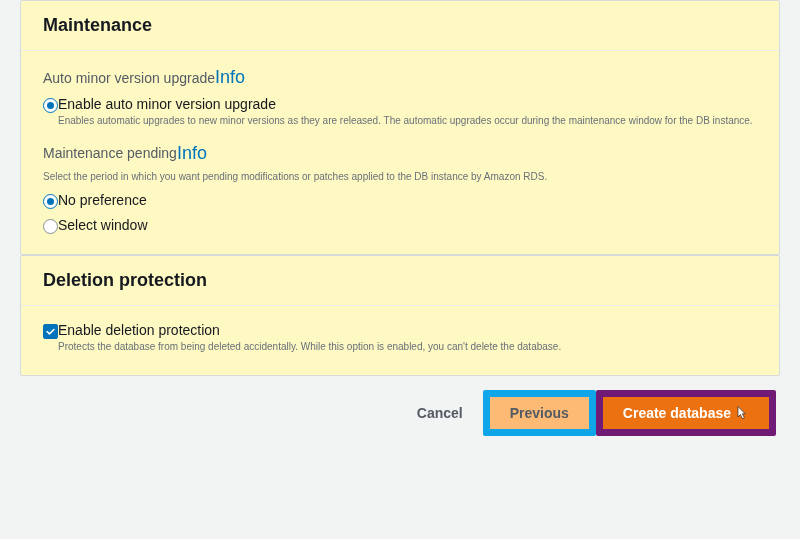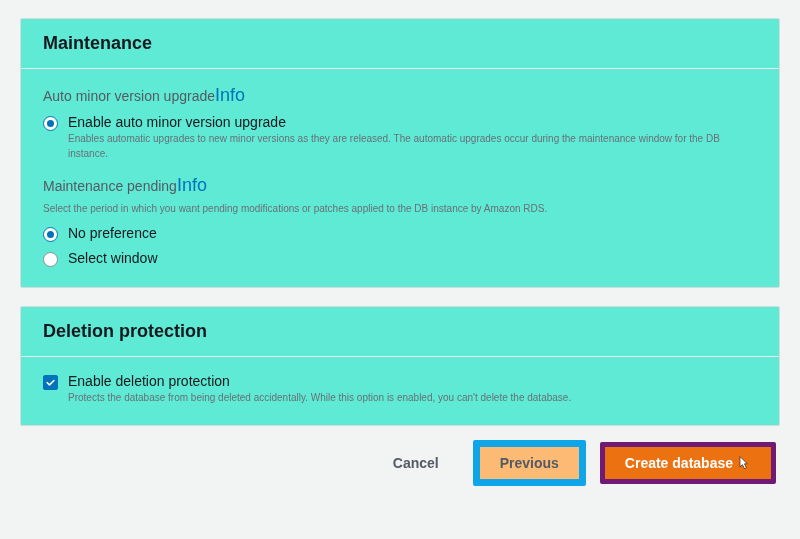--- a/index.html
+++ b/index.html
@@ -5,24 +5,23 @@
   * { box-sizing: border-box; margin: 0; padding: 0; }
   html, body { width: 800px; height: 539px; }
   body {
     font-family: "Amazon Ember", "Helvetica Neue", Arial, sans-serif;
     background: #f2f3f3;
     color: #16191f;
     font-size: 14px;
     padding: 0 20px;
   }
   .panel {
-    background: #5eead4;
+    background: #fef9c3;
     border: 1px solid #d5dbdb;
     border-radius: 2px;
-    margin-top: 18px;
   }
   .panel-header {
     padding: 14px 22px;
     border-bottom: 1px solid #eaeded;
   }
   .panel-header h2 {
     font-size: 18px;
     font-weight: 700;
     color: #16191f;
   }
@@ -47,21 +46,20 @@
   .helper {
     color: #687078;
     font-size: 10px;
     line-height: 1.45;
     margin-top: 2px;
     margin-bottom: 4px;
   }
   .option {
     display: flex;
     align-items: flex-start;
-    gap: 10px;
     margin-top: 8px;
   }
   .option .text {
     flex: 1;
     padding-top: 0;
   }
   .option-label {
     color: #16191f;
   }
   .option-desc {
@@ -100,21 +98,20 @@
     flex-shrink: 0;
     margin-top: 2px;
     cursor: pointer;
   }
   .checkbox svg { width: 11px; height: 11px; display: block; }
   .section-spacer { height: 14px; }
   .footer {
     display: flex;
     justify-content: flex-end;
     align-items: center;
-    gap: 14px;
     padding: 14px 4px 6px 4px;
   }
   .btn {
     font-family: inherit;
     font-size: 14px;
     font-weight: 700;
     border-radius: 2px;
     cursor: pointer;
     padding: 6px 20px;
     line-height: 20px;
@@ -125,21 +122,21 @@
     color: #545b64;
     font-weight: 600;
   }
   .btn-normal {
     background: #fdba74;
     border: 7px solid #0ea5e9;
     color: #545b64;
   }
   .btn-primary {
     background: #ec7211;
-    border: 5px solid #701a75;
+    border: 7px solid #701a75;
     color: #ffffff;
     display: inline-flex;
     align-items: center;
     gap: 6px;
   }
   .cursor-icon {
     width: 14px; height: 16px;
     display: inline-block;
     margin-left: -2px;
   }

